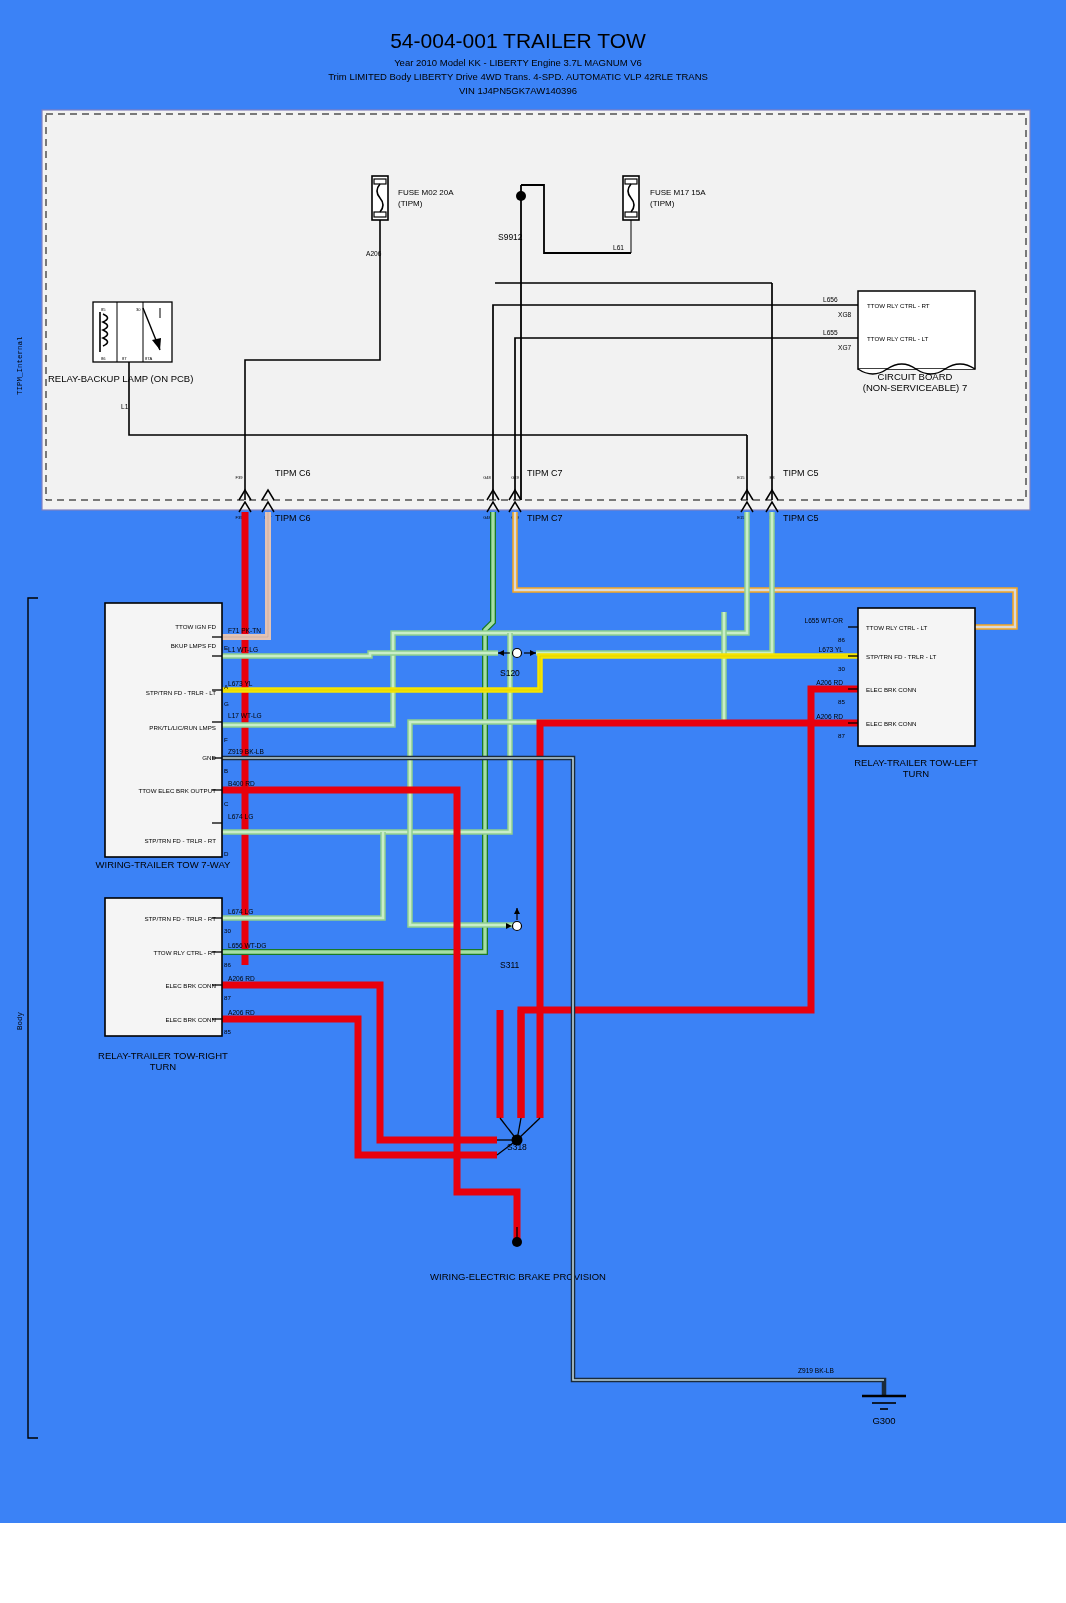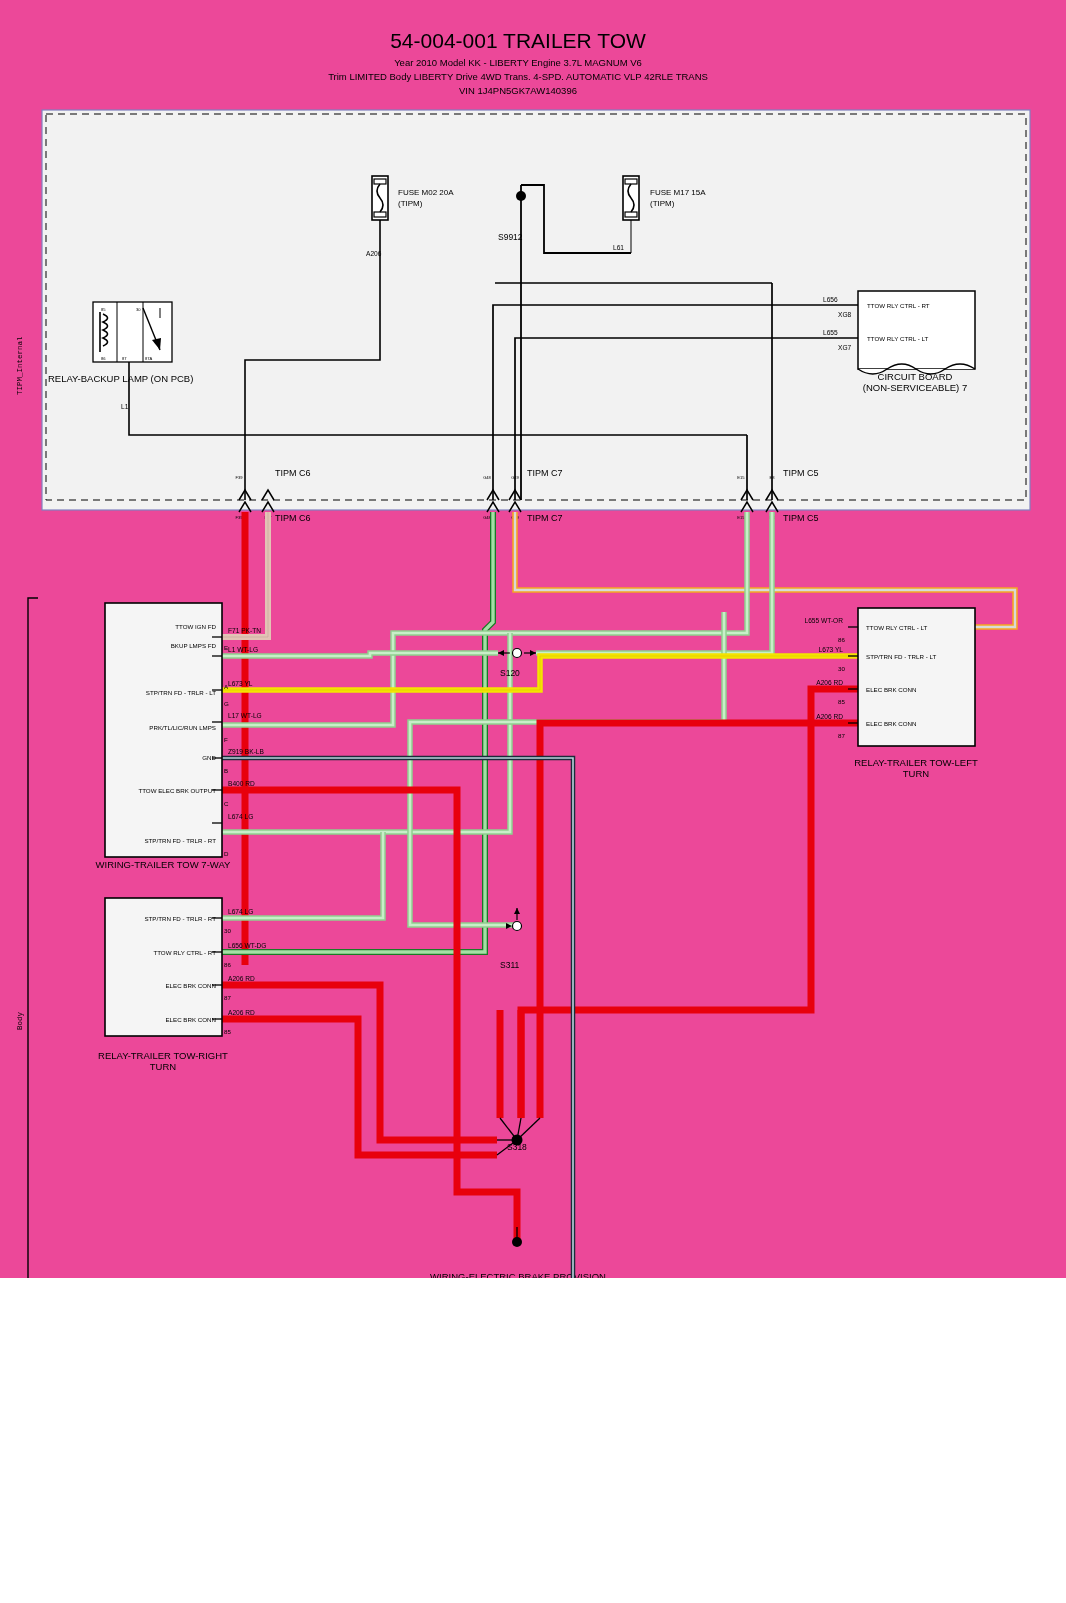--- a/index.html
+++ b/index.html
@@ -1,17 +1,17 @@
 <!DOCTYPE html>
 <html><head>
 <meta charset="utf-8">
 <style>
   html,body{margin:0;padding:0;background:#ffffff;}
   body{width:1066px;height:1603px;position:relative;font-family:"Liberation Sans",sans-serif;}
-  #sheet{position:relative;width:1066px;height:1278px;overflow:hidden;background:#ec4899;}
+  #sheet{position:relative;width:1066px;height:1523px;overflow:hidden;background:#3b82f6;}
   svg{display:block;}
   .t{font-family:"Liberation Sans",sans-serif;fill:#000;}
   .title{font-size:21px;text-anchor:middle;}
   .sub{font-size:9.5px;text-anchor:middle;}
   .blk{font-size:9.5px;}
   .blkc{font-size:9.5px;text-anchor:middle;}
   .pin{font-size:6.2px;}
   .pinr{font-size:6.2px;text-anchor:end;}
   .wname{font-size:6.6px;}
   .tipm{font-size:9px;}

